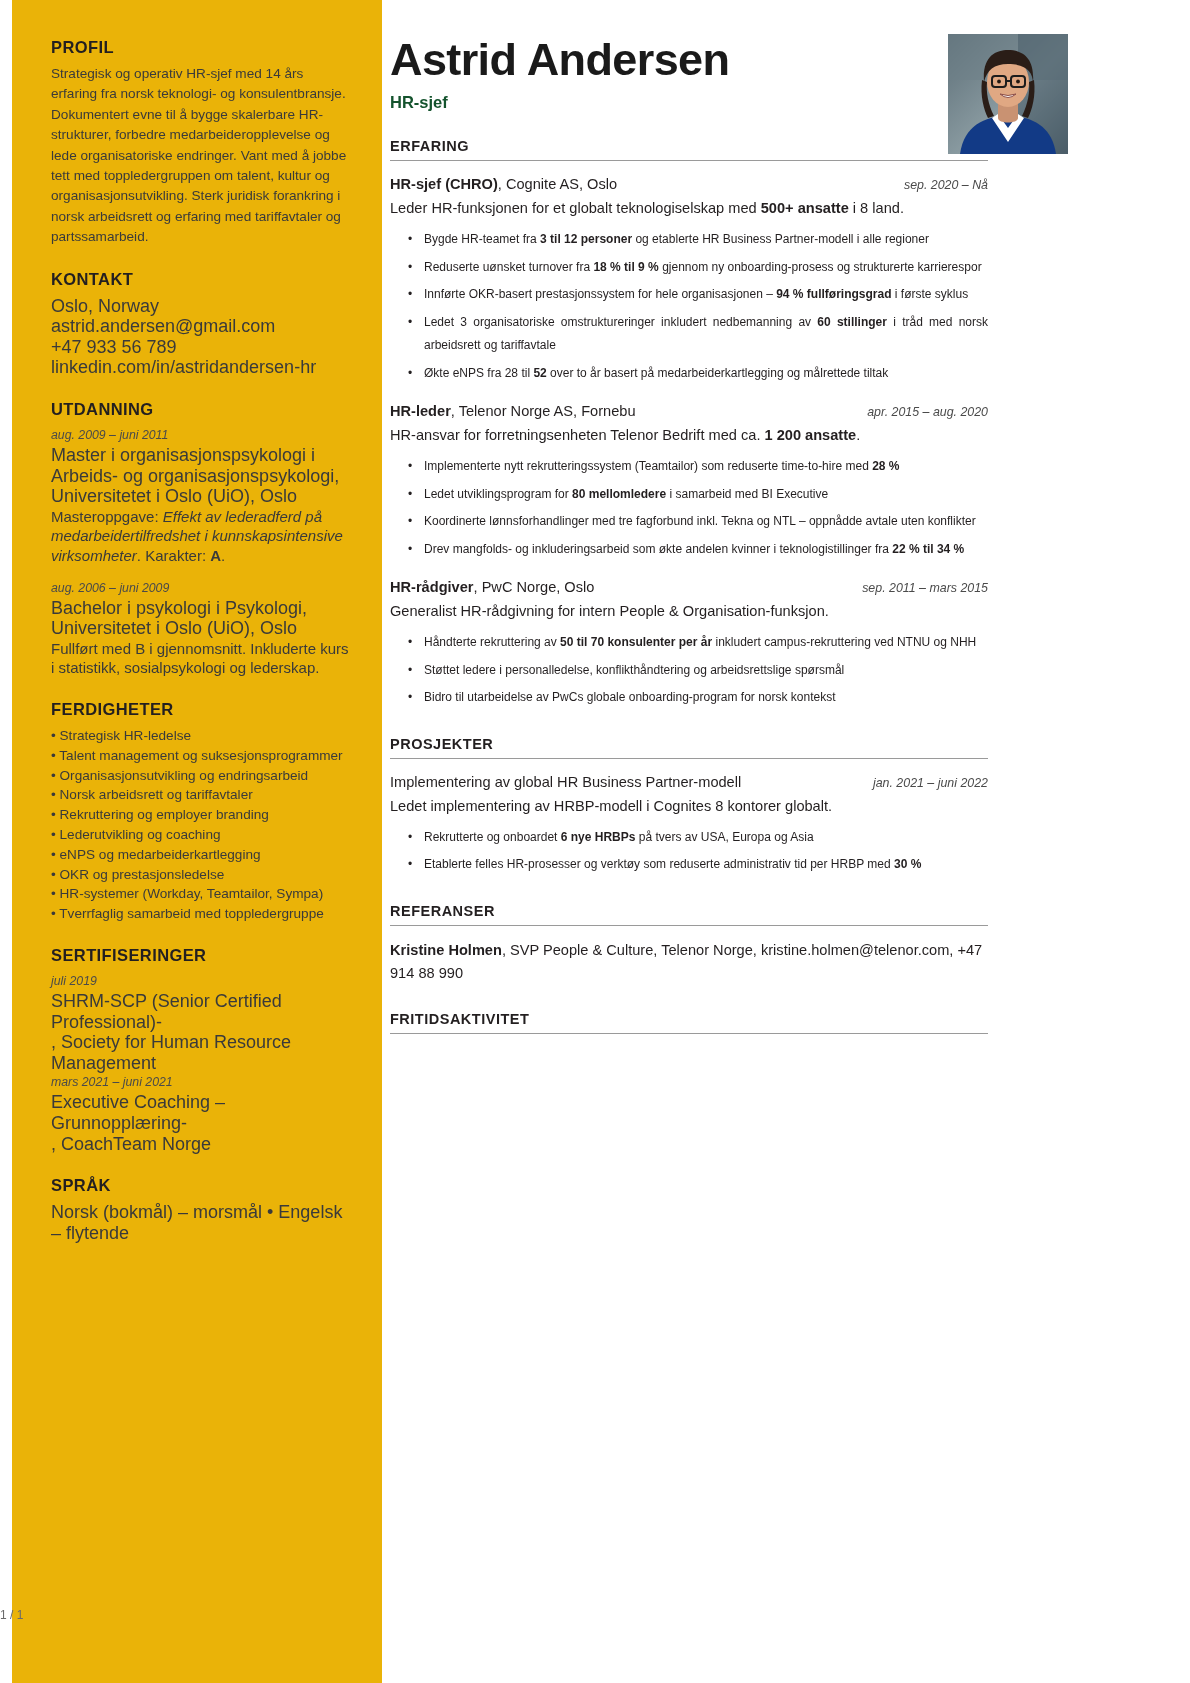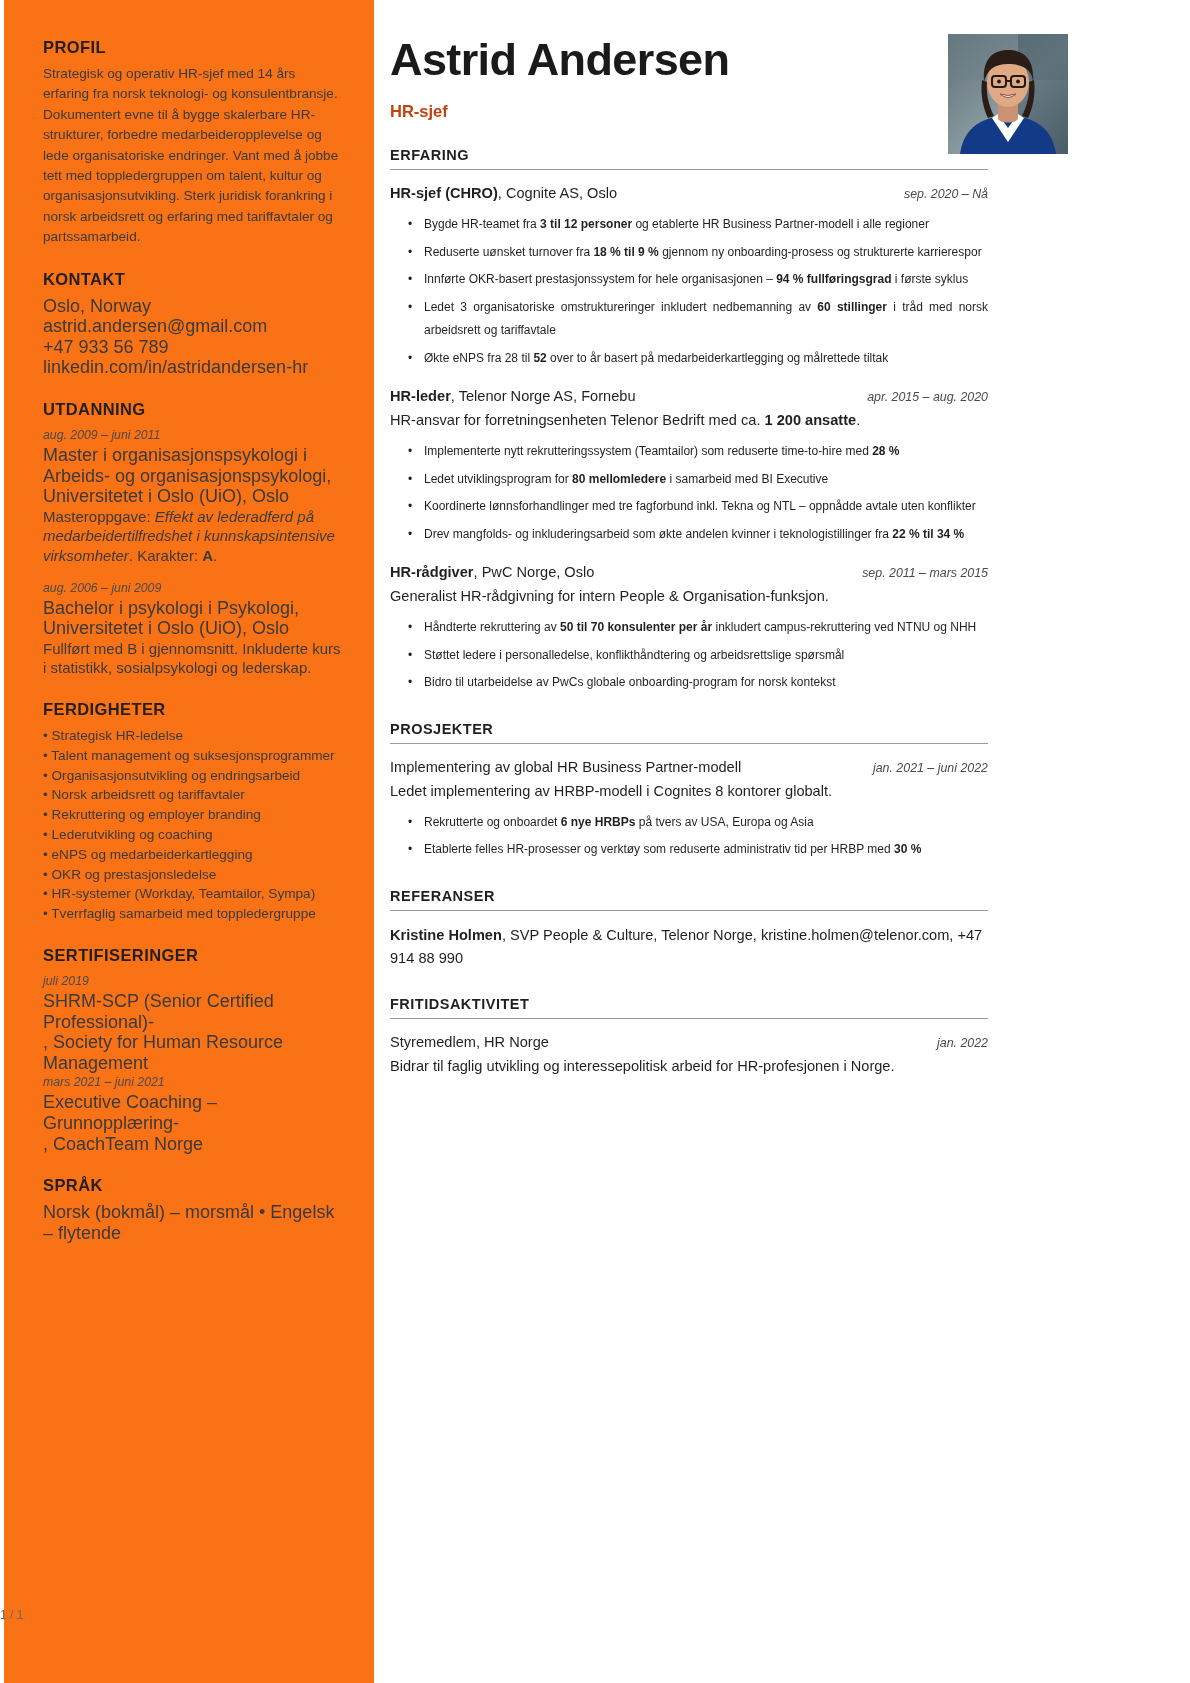--- a/index.html
+++ b/index.html
@@ -16,24 +16,24 @@
     position: relative;
     width: 1190px;
     height: 1683px;
     background: #ffffff;
     overflow: hidden;
     box-sizing: border-box;
   }
   
   .sidebar {
     position: absolute;
-    left: 4px; top: 0;
+    left: 12px; top: 0;
     width: 370px;
     height: 1683px;
-    background: #f97316;
+    background: #eab308;
     box-sizing: border-box;
     padding: 38px 30px 0 39px;
   }
   .side-h {
     font-size: 16.5px;
     font-weight: bold;
     letter-spacing: 0.4px;
     color: #231f20;
     margin: 0 0 7px 0;
   }
@@ -81,22 +81,22 @@
     font-size: 45px;
     font-weight: bold;
     letter-spacing: -0.6px;
     line-height: 52px;
     margin: 0;
     color: #1a1a1a;
   }
   .role {
     font-size: 16.5px;
     font-weight: bold;
-    margin: 16px 0 0 0;
-    color: #c2410c;
+    margin: 7px 0 0 0;
+    color: #14532d;
   }
   .photo-frame {
     position: absolute;
     left: 948px; top: 34px;
     width: 120px; height: 120px;
     overflow: hidden;
     background: #2f4254;
   }
   .photo-frame svg { display: block; }
 
@@ -258,20 +258,21 @@
 
       <section class="sec">
         <div class="sec-title">ERFARING</div>
         <hr class="sec-rule">
         <div id="erfaring-entries">
             <div class="entry">
               <div class="entry-head">
                 <div class="entry-title"><b>HR-sjef (CHRO)</b><span>, Cognite AS, Oslo</span></div>
                 <div class="entry-date">sep. 2020 – Nå</div>
               </div>
+              <p class="entry-desc"><span>Leder HR-funksjonen for et globalt teknologiselskap med </span><b>500+ ansatte</b><span> i 8 land.</span></p>
               <ul class="bullets">
                 <li><span>Bygde HR-teamet fra </span><b>3 til 12 personer</b><span> og etablerte HR Business Partner-modell i alle regioner</span></li>
                 <li><span>Reduserte uønsket turnover fra </span><b>18 % til 9 %</b><span> gjennom ny onboarding-prosess og strukturerte karrierespor</span></li>
                 <li><span>Innførte OKR-basert prestasjonssystem for hele organisasjonen – </span><b>94 % fullføringsgrad</b><span> i første syklus</span></li>
                 <li><span>Ledet 3 organisatoriske omstruktureringer inkludert nedbemanning av </span><b>60 stillinger</b><span> i tråd med norsk arbeidsrett og tariffavtale</span></li>
                 <li><span>Økte eNPS fra 28 til </span><b>52</b><span> over to år basert på medarbeiderkartlegging og målrettede tiltak</span></li>
               </ul>
             </div>
             <div class="entry">
               <div class="entry-head">
@@ -321,29 +322,20 @@
 
       <section class="sec">
         <div class="sec-title">REFERANSER</div>
         <hr class="sec-rule">
         <div class="ref-line"><b>Kristine Holmen</b><span>, SVP People &amp; Culture, Telenor Norge, kristine.holmen@telenor.com, +47 914 88 990</span></div>
       </section>
 
       <section class="sec">
         <div class="sec-title">FRITIDSAKTIVITET</div>
         <hr class="sec-rule">
-        <div id="fritidsaktivitet-entries">
-            <div class="entry">
-              <div class="entry-head">
-                <div class="entry-title"><span>Styremedlem, HR Norge</span></div>
-                <div class="entry-date">jan. 2022</div>
-              </div>
-              <p class="entry-desc"><span>Bidrar til faglig utvikling og interessepolitisk arbeid for HR-profesjonen i Norge.</span></p>
-            </div>
-          </div>
       </section>
     </div>
   </main>
 
   <div class="photo-frame">
     <svg width="120" height="120" viewBox="0 0 120 120">
       <defs>
         <linearGradient id="bgG" x1="0" y1="0" x2="1" y2="1">
           <stop offset="0%" stop-color="#5d6f78"></stop>
           <stop offset="55%" stop-color="#8a9ba1"></stop>

